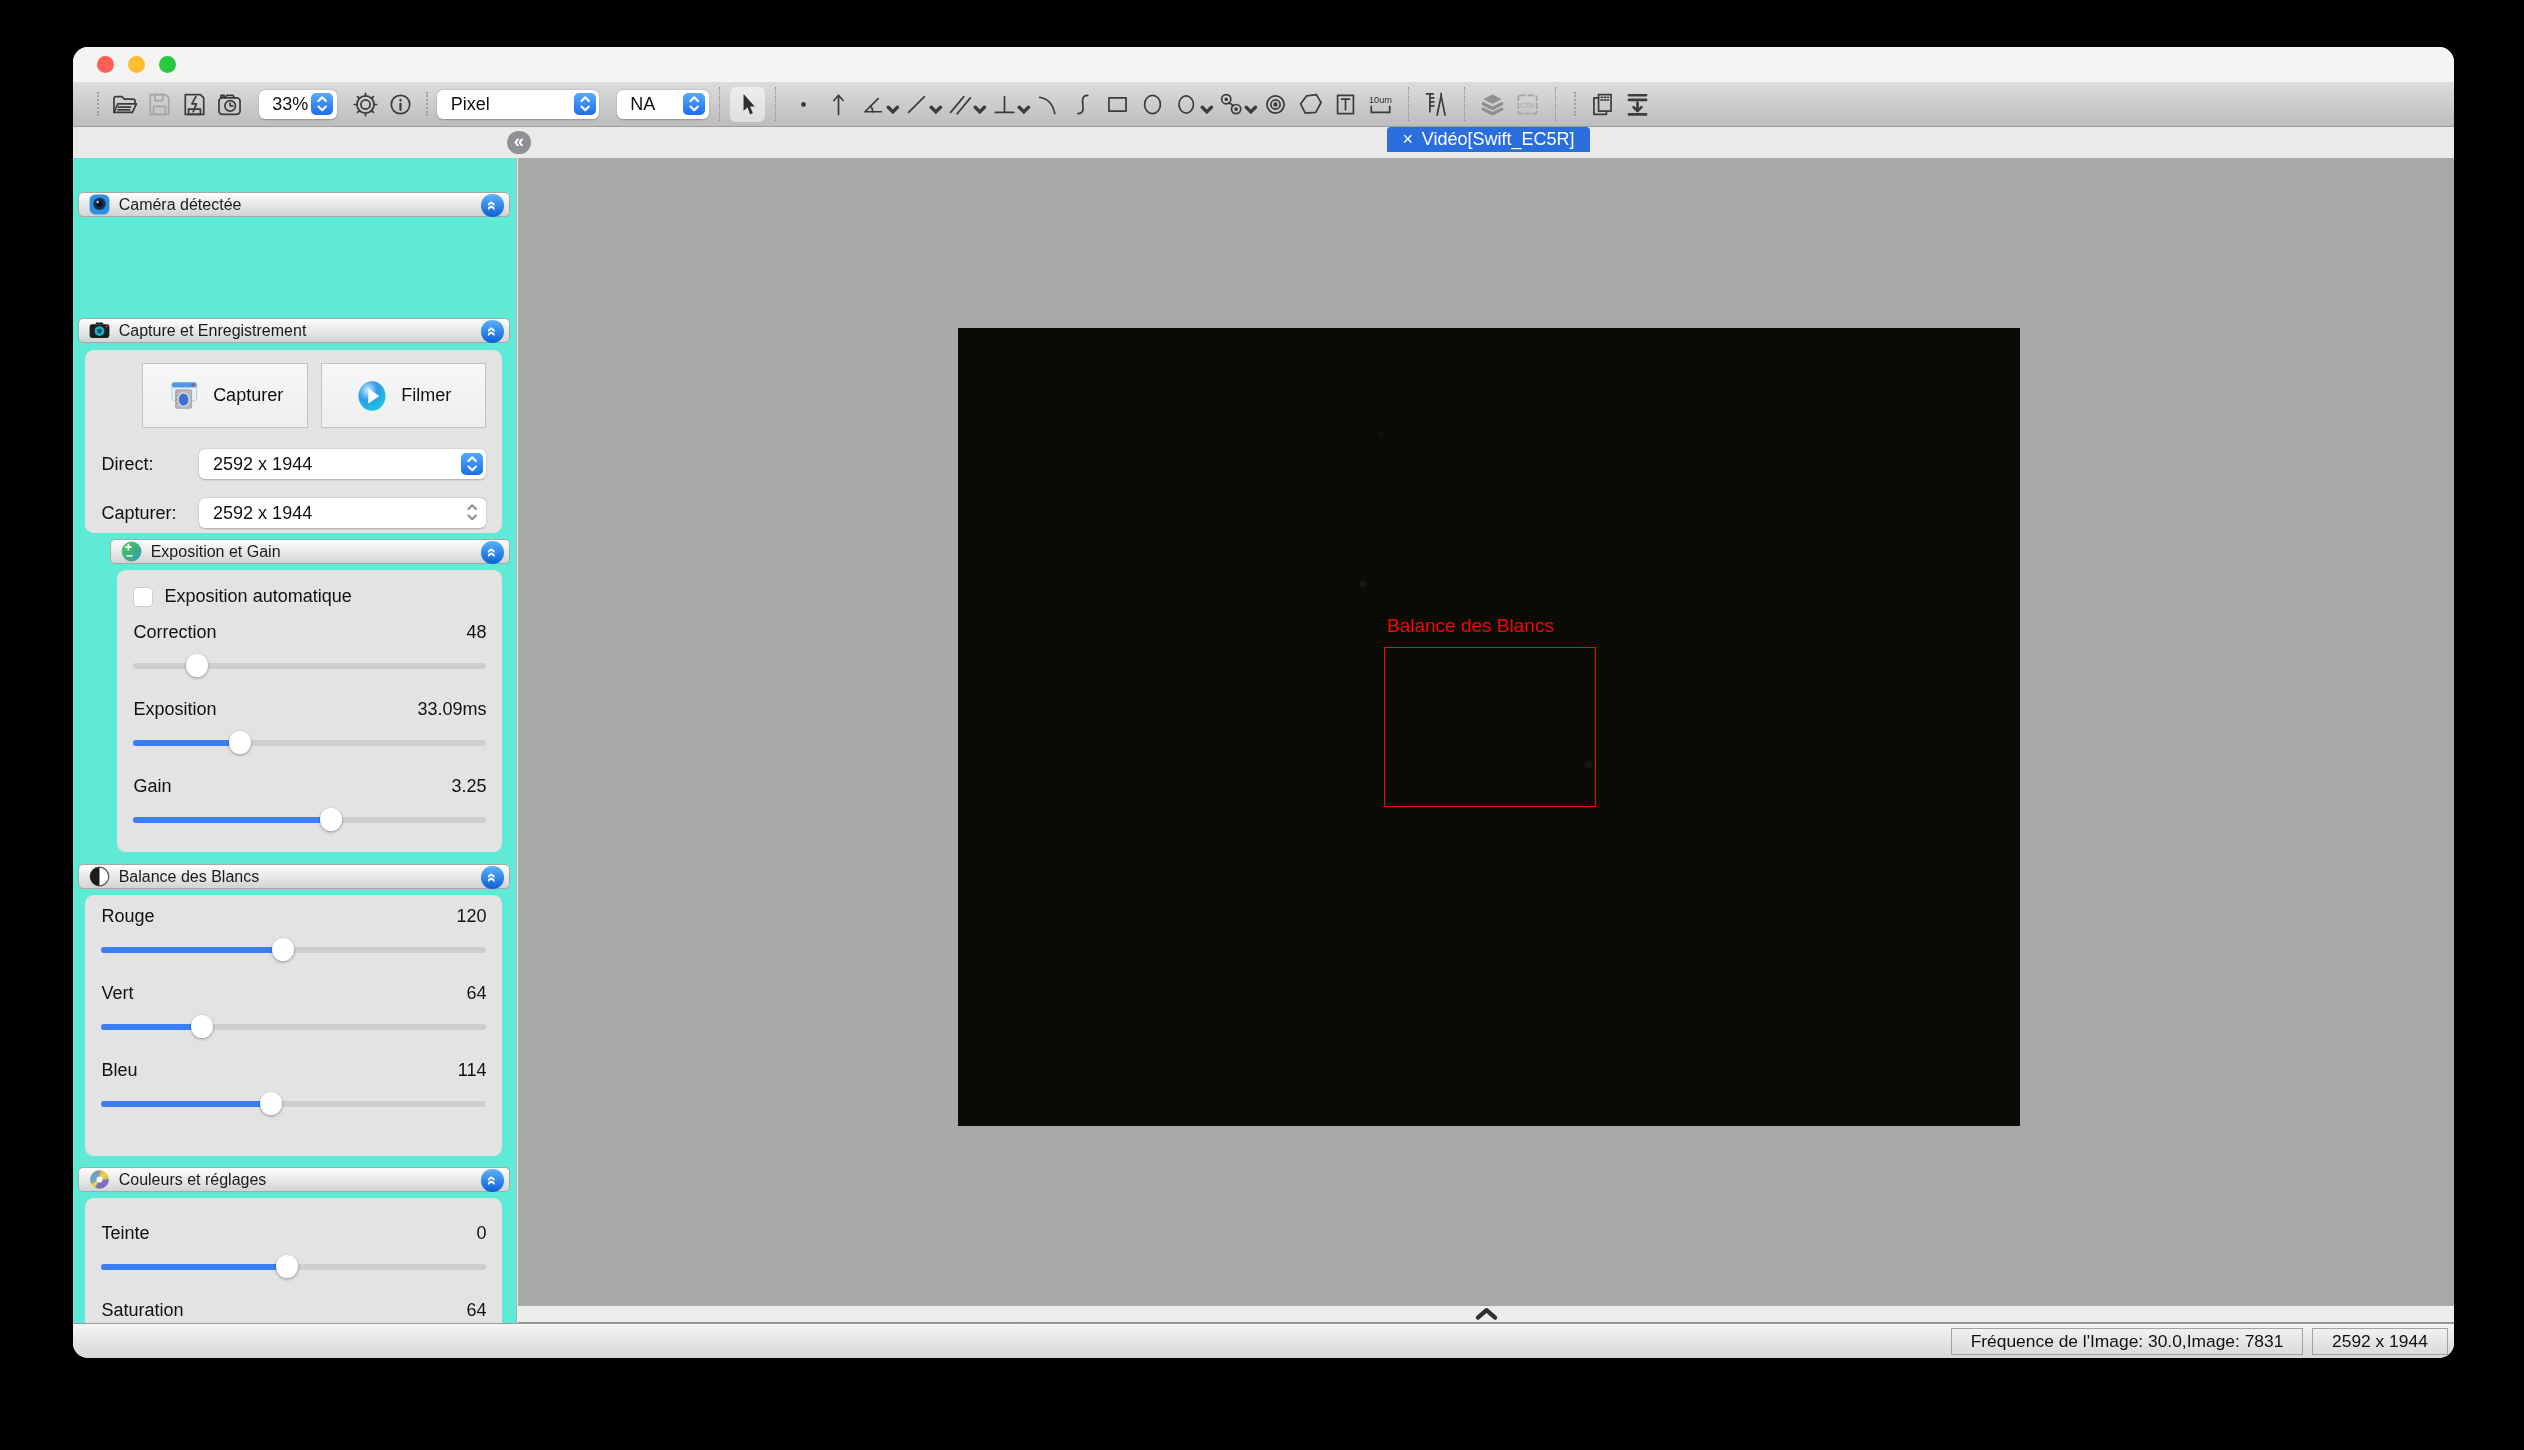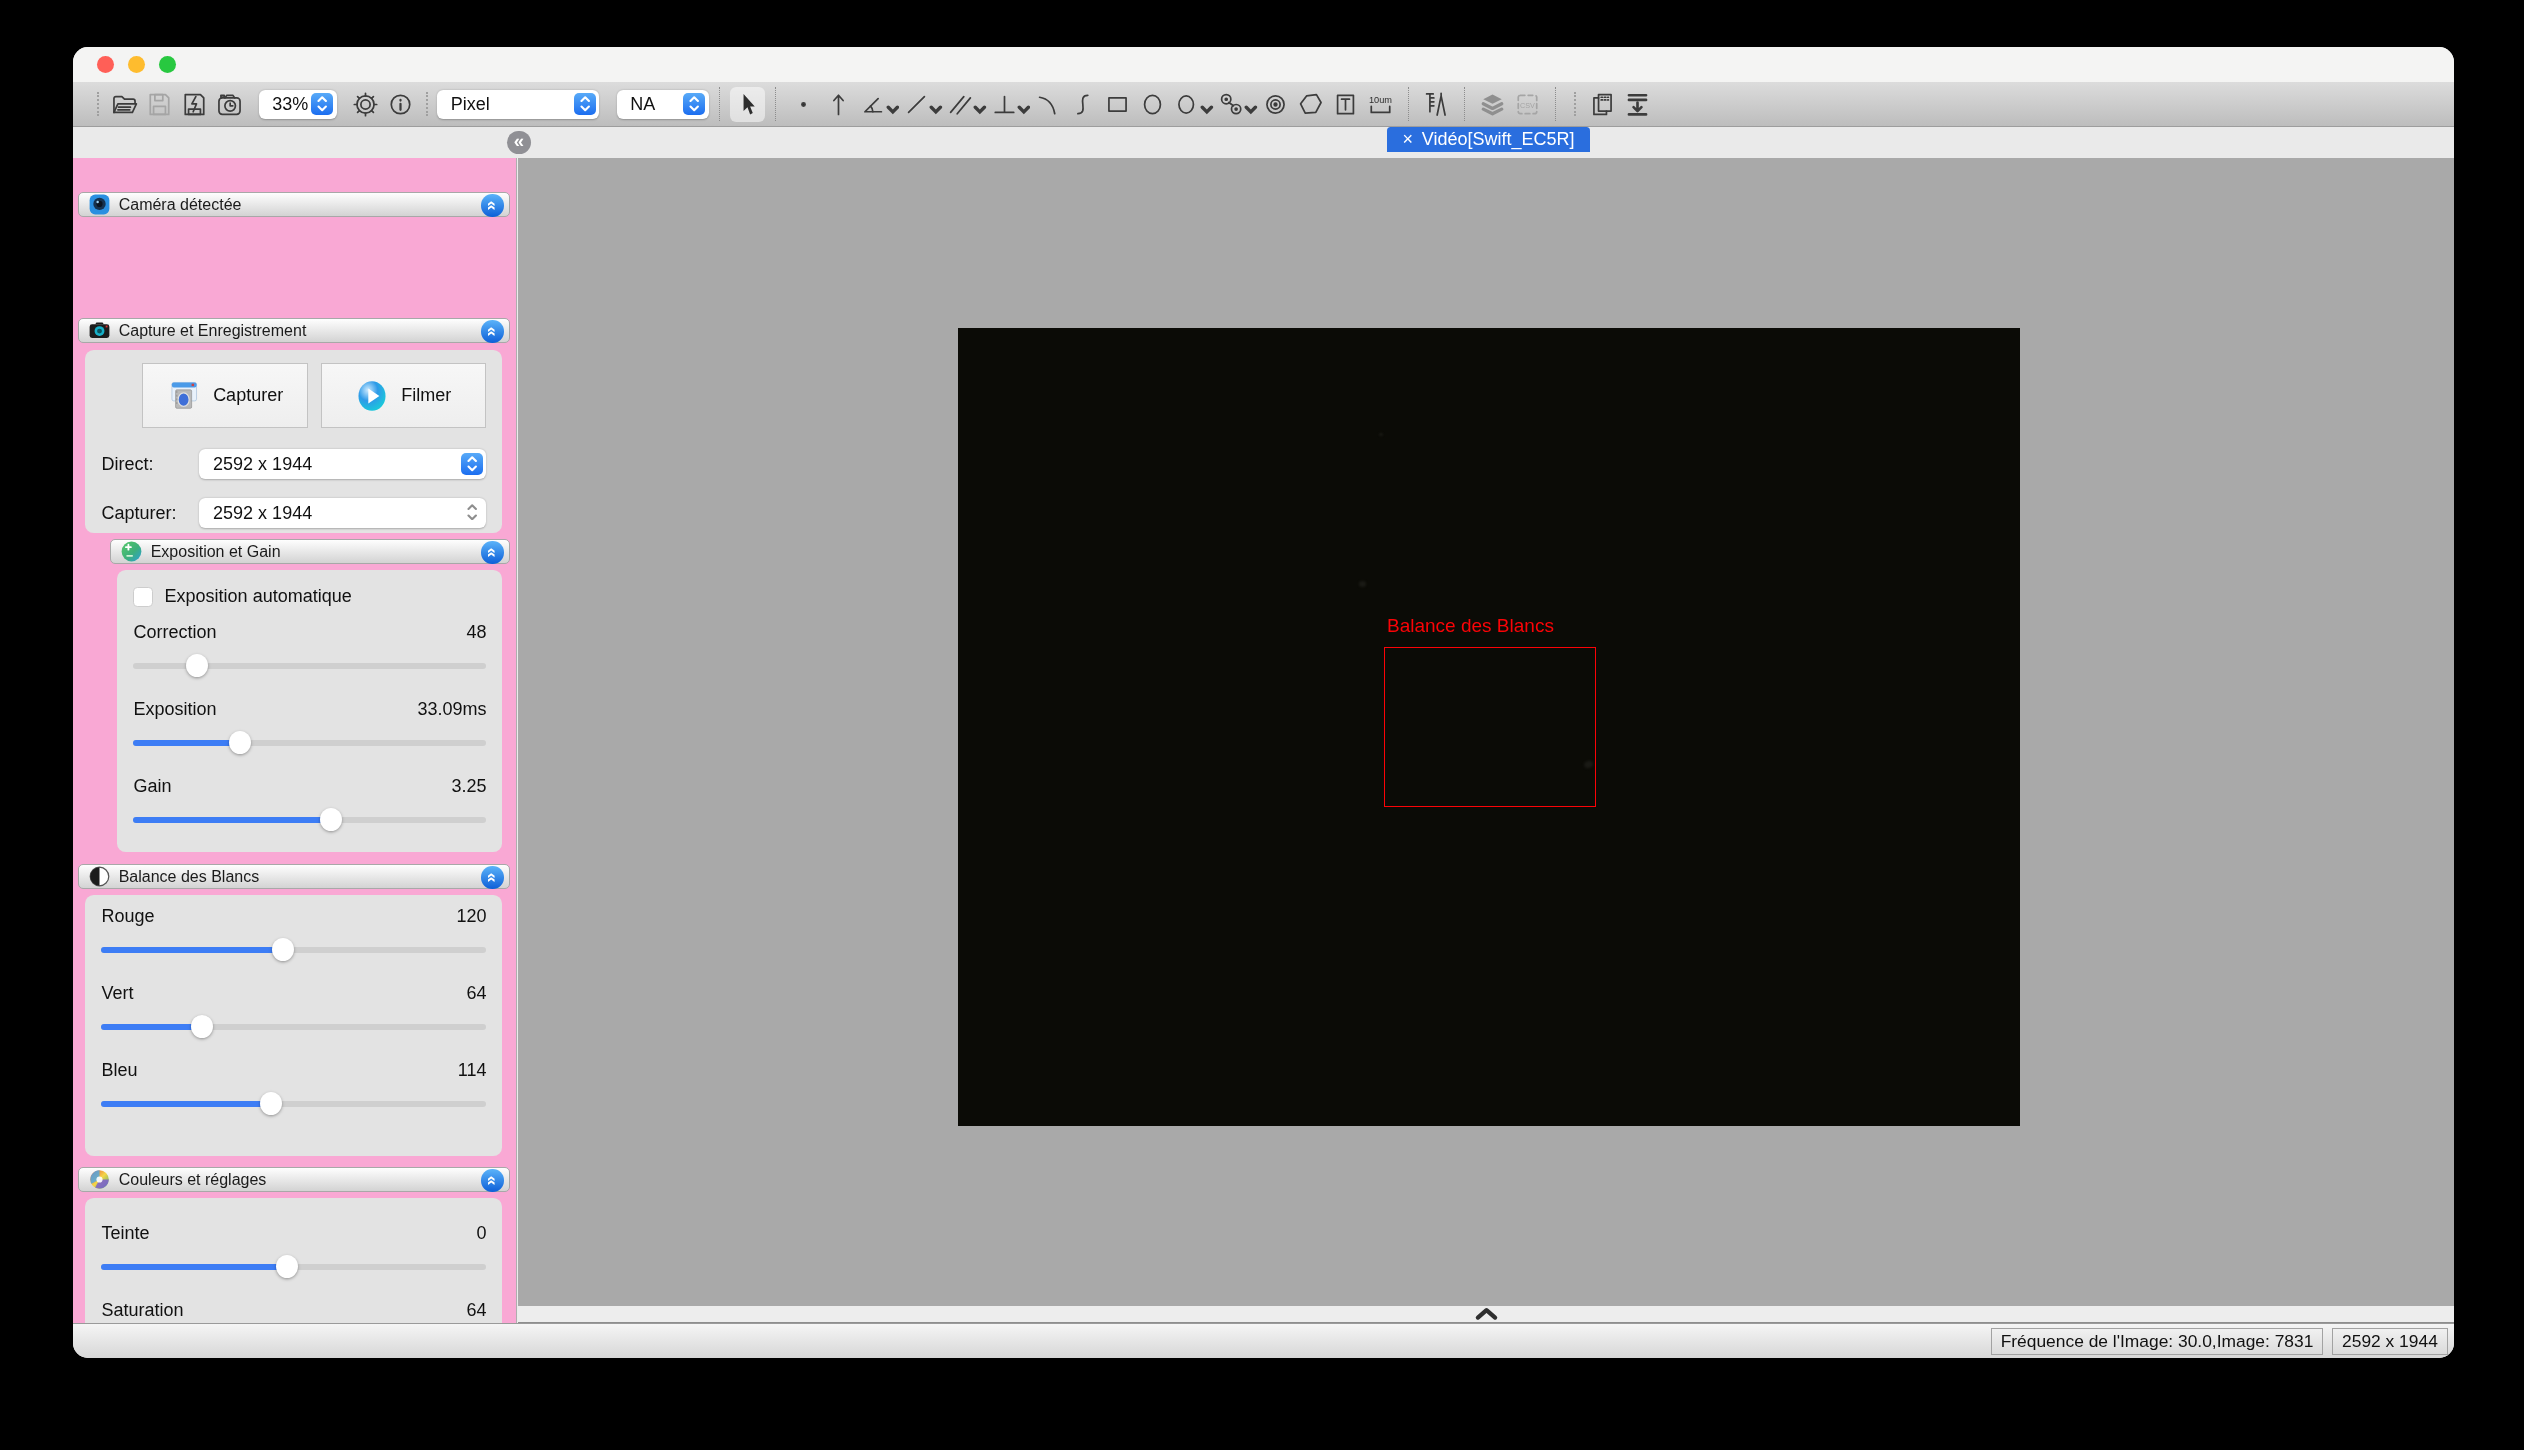--- a/index.html
+++ b/index.html
@@ -47,21 +47,21 @@
   
   .tabstrip { position:absolute; left:0; top:80px; right:0; height:31px; background:#eaeaea; }
   .tab { position:absolute; left:1314px; top:0; width:203px; height:25px; background:#2a6ede;
          border-radius:3.7px 3.7px 0 0; color:#fff; font-size:18px; display:flex; align-items:center;
          justify-content:center; gap:8.7px; }
   .sb-collapse { position:absolute; left:434px; top:3.7px; width:23.6px; height:23.6px; border-radius:50%;
          background:#909095; color:#fff; font-size:18.6px; font-weight:bold; display:flex;
          align-items:center; justify-content:center; padding-bottom:2.5px; }
 
   
-  .sidebar { position:absolute; left:0; top:111px; width:444px; bottom:35px; background:#f9a8d4;
+  .sidebar { position:absolute; left:0; top:111px; width:444px; bottom:35px; background:#5eead4;
              border-right:1.2px solid #aeaeae; overflow:hidden; }
   .panel { position:absolute; left:0; right:1.2px; }
   .phead { margin:0 5px; height:25px; border:0.6px solid #a8a8a8; border-radius:5px;
            background:linear-gradient(#fefefe,#d3d3d3); display:flex; align-items:center;
            padding:0 6.2px 0 10px; position:relative; }
   .phead .ptitle { font-size:16px; color:#1b1b1b; margin-left:8.7px; }
   .collapse-btn { position:absolute; right:5px; top:1.2px; width:22.4px; height:22.4px; border-radius:50%;
            background:linear-gradient(#5bb3f9,#0d5fd8); display:flex; align-items:center;
            justify-content:center; }
   .collapse-btn span { color:#fff; font-size:17.4px; font-weight:bold; transform:rotate(90deg); display:block; }
@@ -103,21 +103,21 @@
   .canvas-foot { position:absolute; left:0; right:0; bottom:0; height:17.4px; background:#ededed;
                  border-bottom:1.2px solid #8e8e8e; display:flex; align-items:center; justify-content:center; }
   .canvas-foot svg { width:27px; height:13.7px; }
   .canvas-foot path { stroke:#2f2f2f; stroke-width:7; fill:none; stroke-linecap:round; stroke-linejoin:round; }
 
   
   .statusbar { position:absolute; left:0; right:0; bottom:0; height:35px;
                background:linear-gradient(#f5f5f5,#d7d7d7); border-top:1.2px solid #9a9a9a;
                display:flex; align-items:center; justify-content:flex-end; gap:8.7px; padding-right:6.2px; }
   .scell { border:0.6px solid #a2a2a2; height:27px; display:flex; align-items:center;
-           padding:0 9px; font-size:17.4px; color:#111; }
+           padding:0 19px; font-size:17.4px; color:#111; }
 </style>
 </head>
 <body>
 
 <div class="window">
 
   <div class="titlebar">
     <div class="lights">
       <div class="light red"></div>
       <div class="light yellow"></div>

